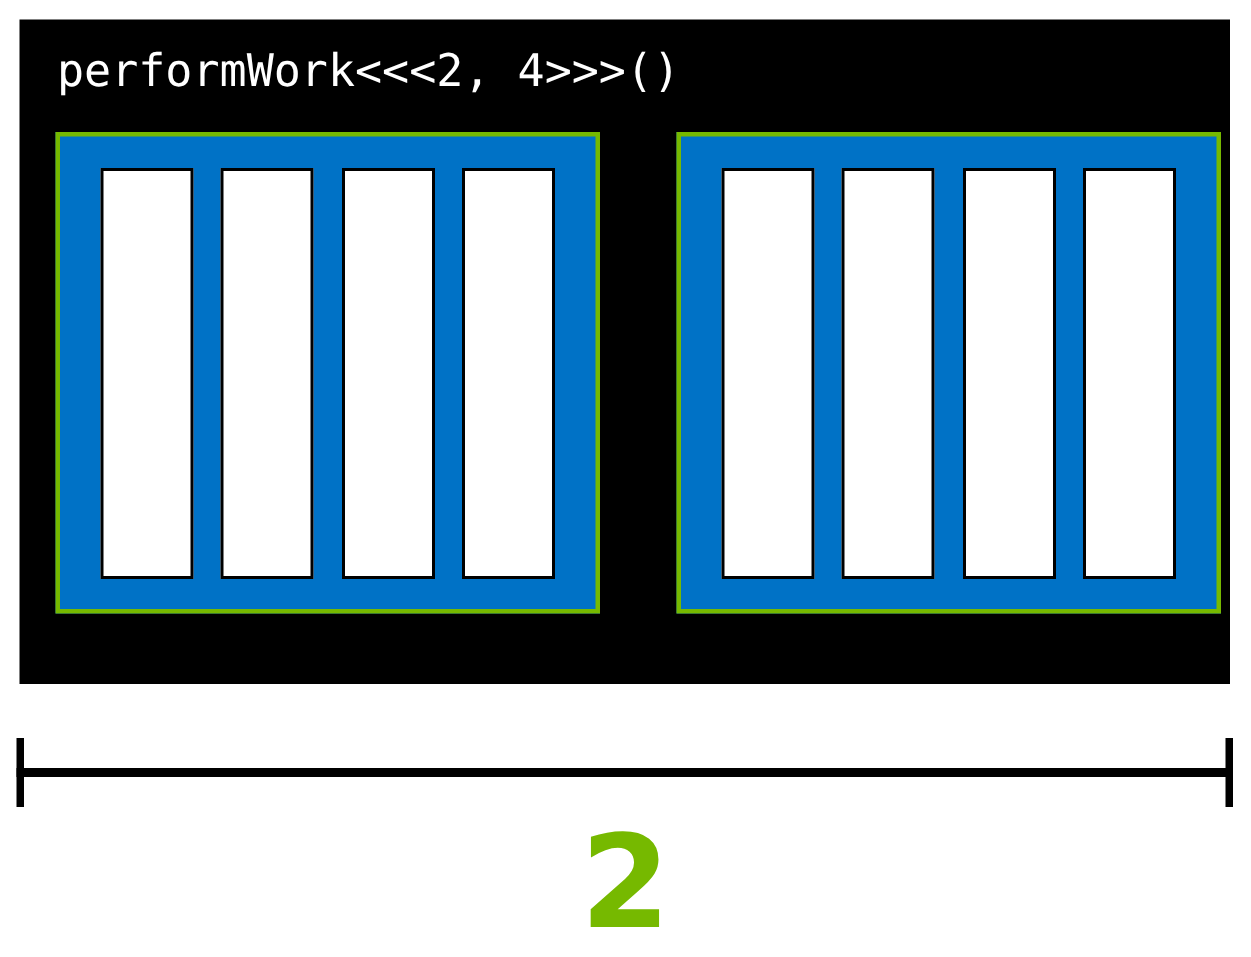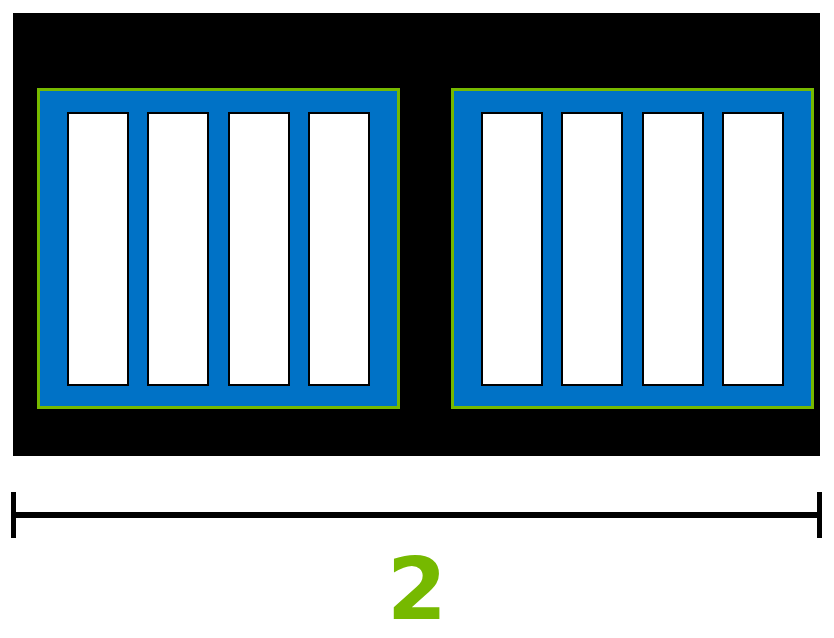--- a/index.html
+++ b/index.html
@@ -118,20 +118,21 @@
     line-height: 86px;
   }
 </style>
 </head>
 <body>
 
 <div id="canvas">
 
   <div id="kernel-panel">
 
+    <div id="kernel-title">performWork&lt;&lt;&lt;2, 4&gt;&gt;&gt;()</div>
 
     <div id="blocks-row">
 
       <div class="block">
         <div class="thread"></div>
         <div class="thread"></div>
         <div class="thread"></div>
         <div class="thread"></div>
       </div>
 

